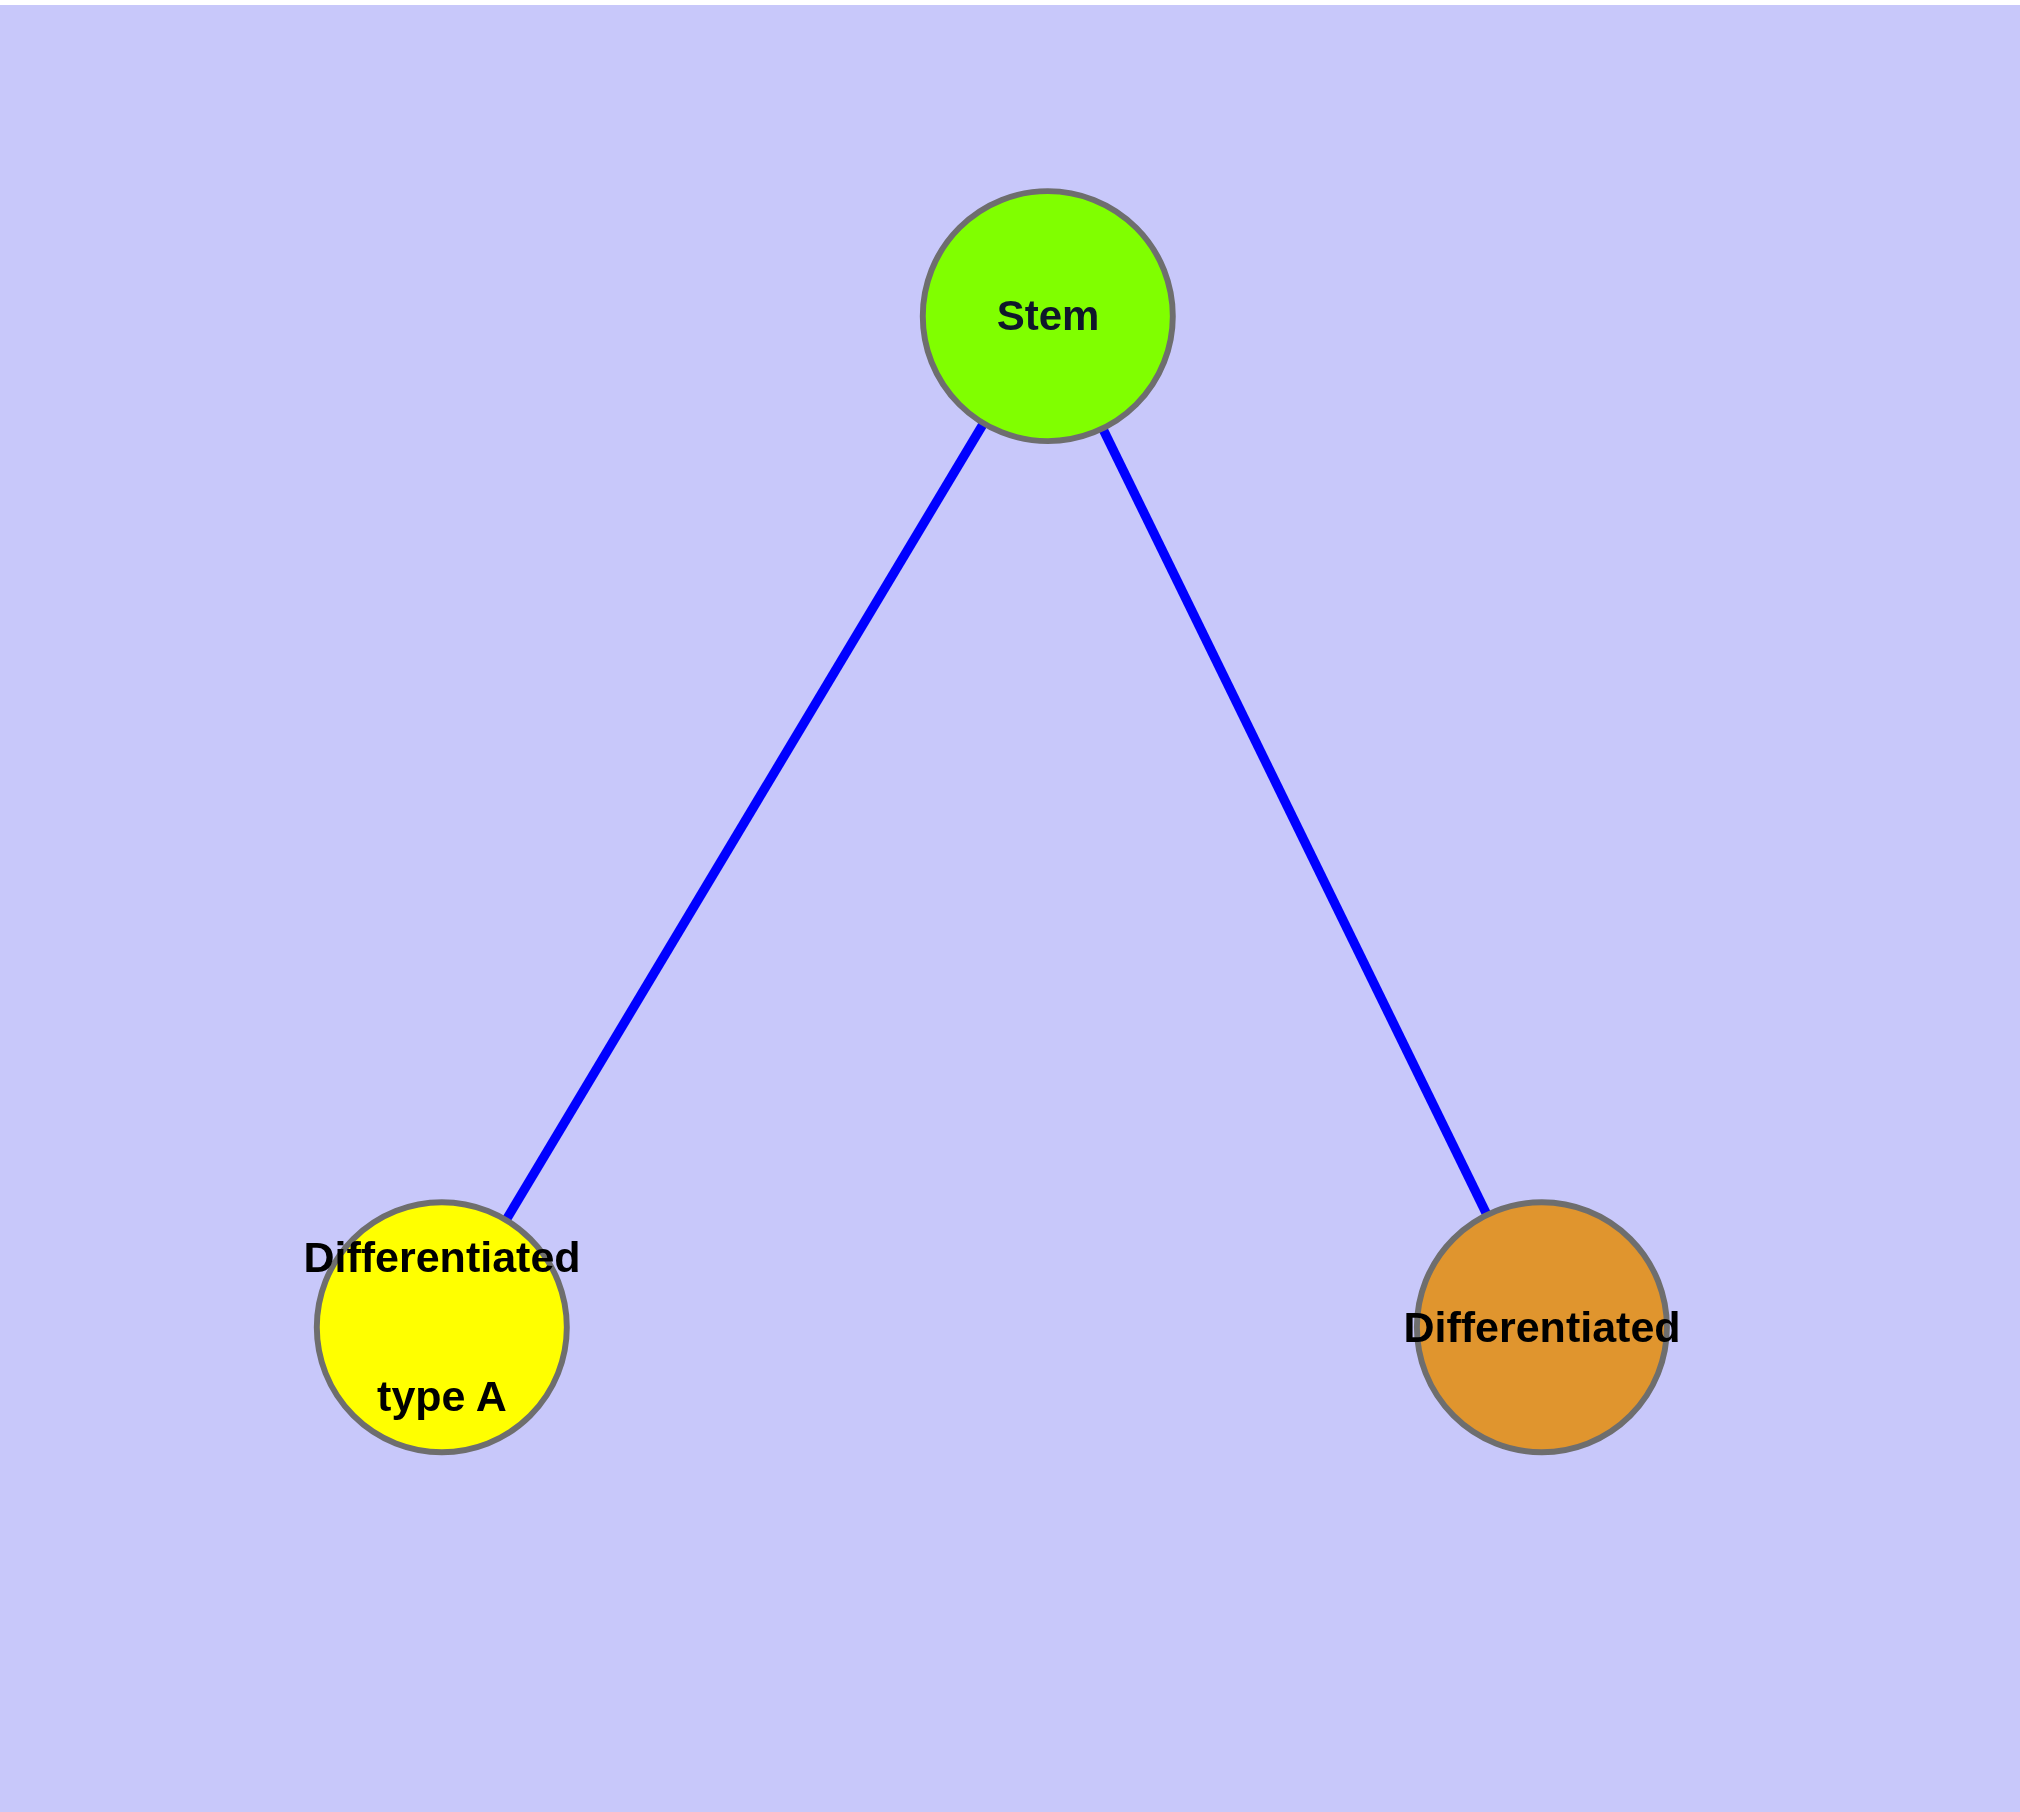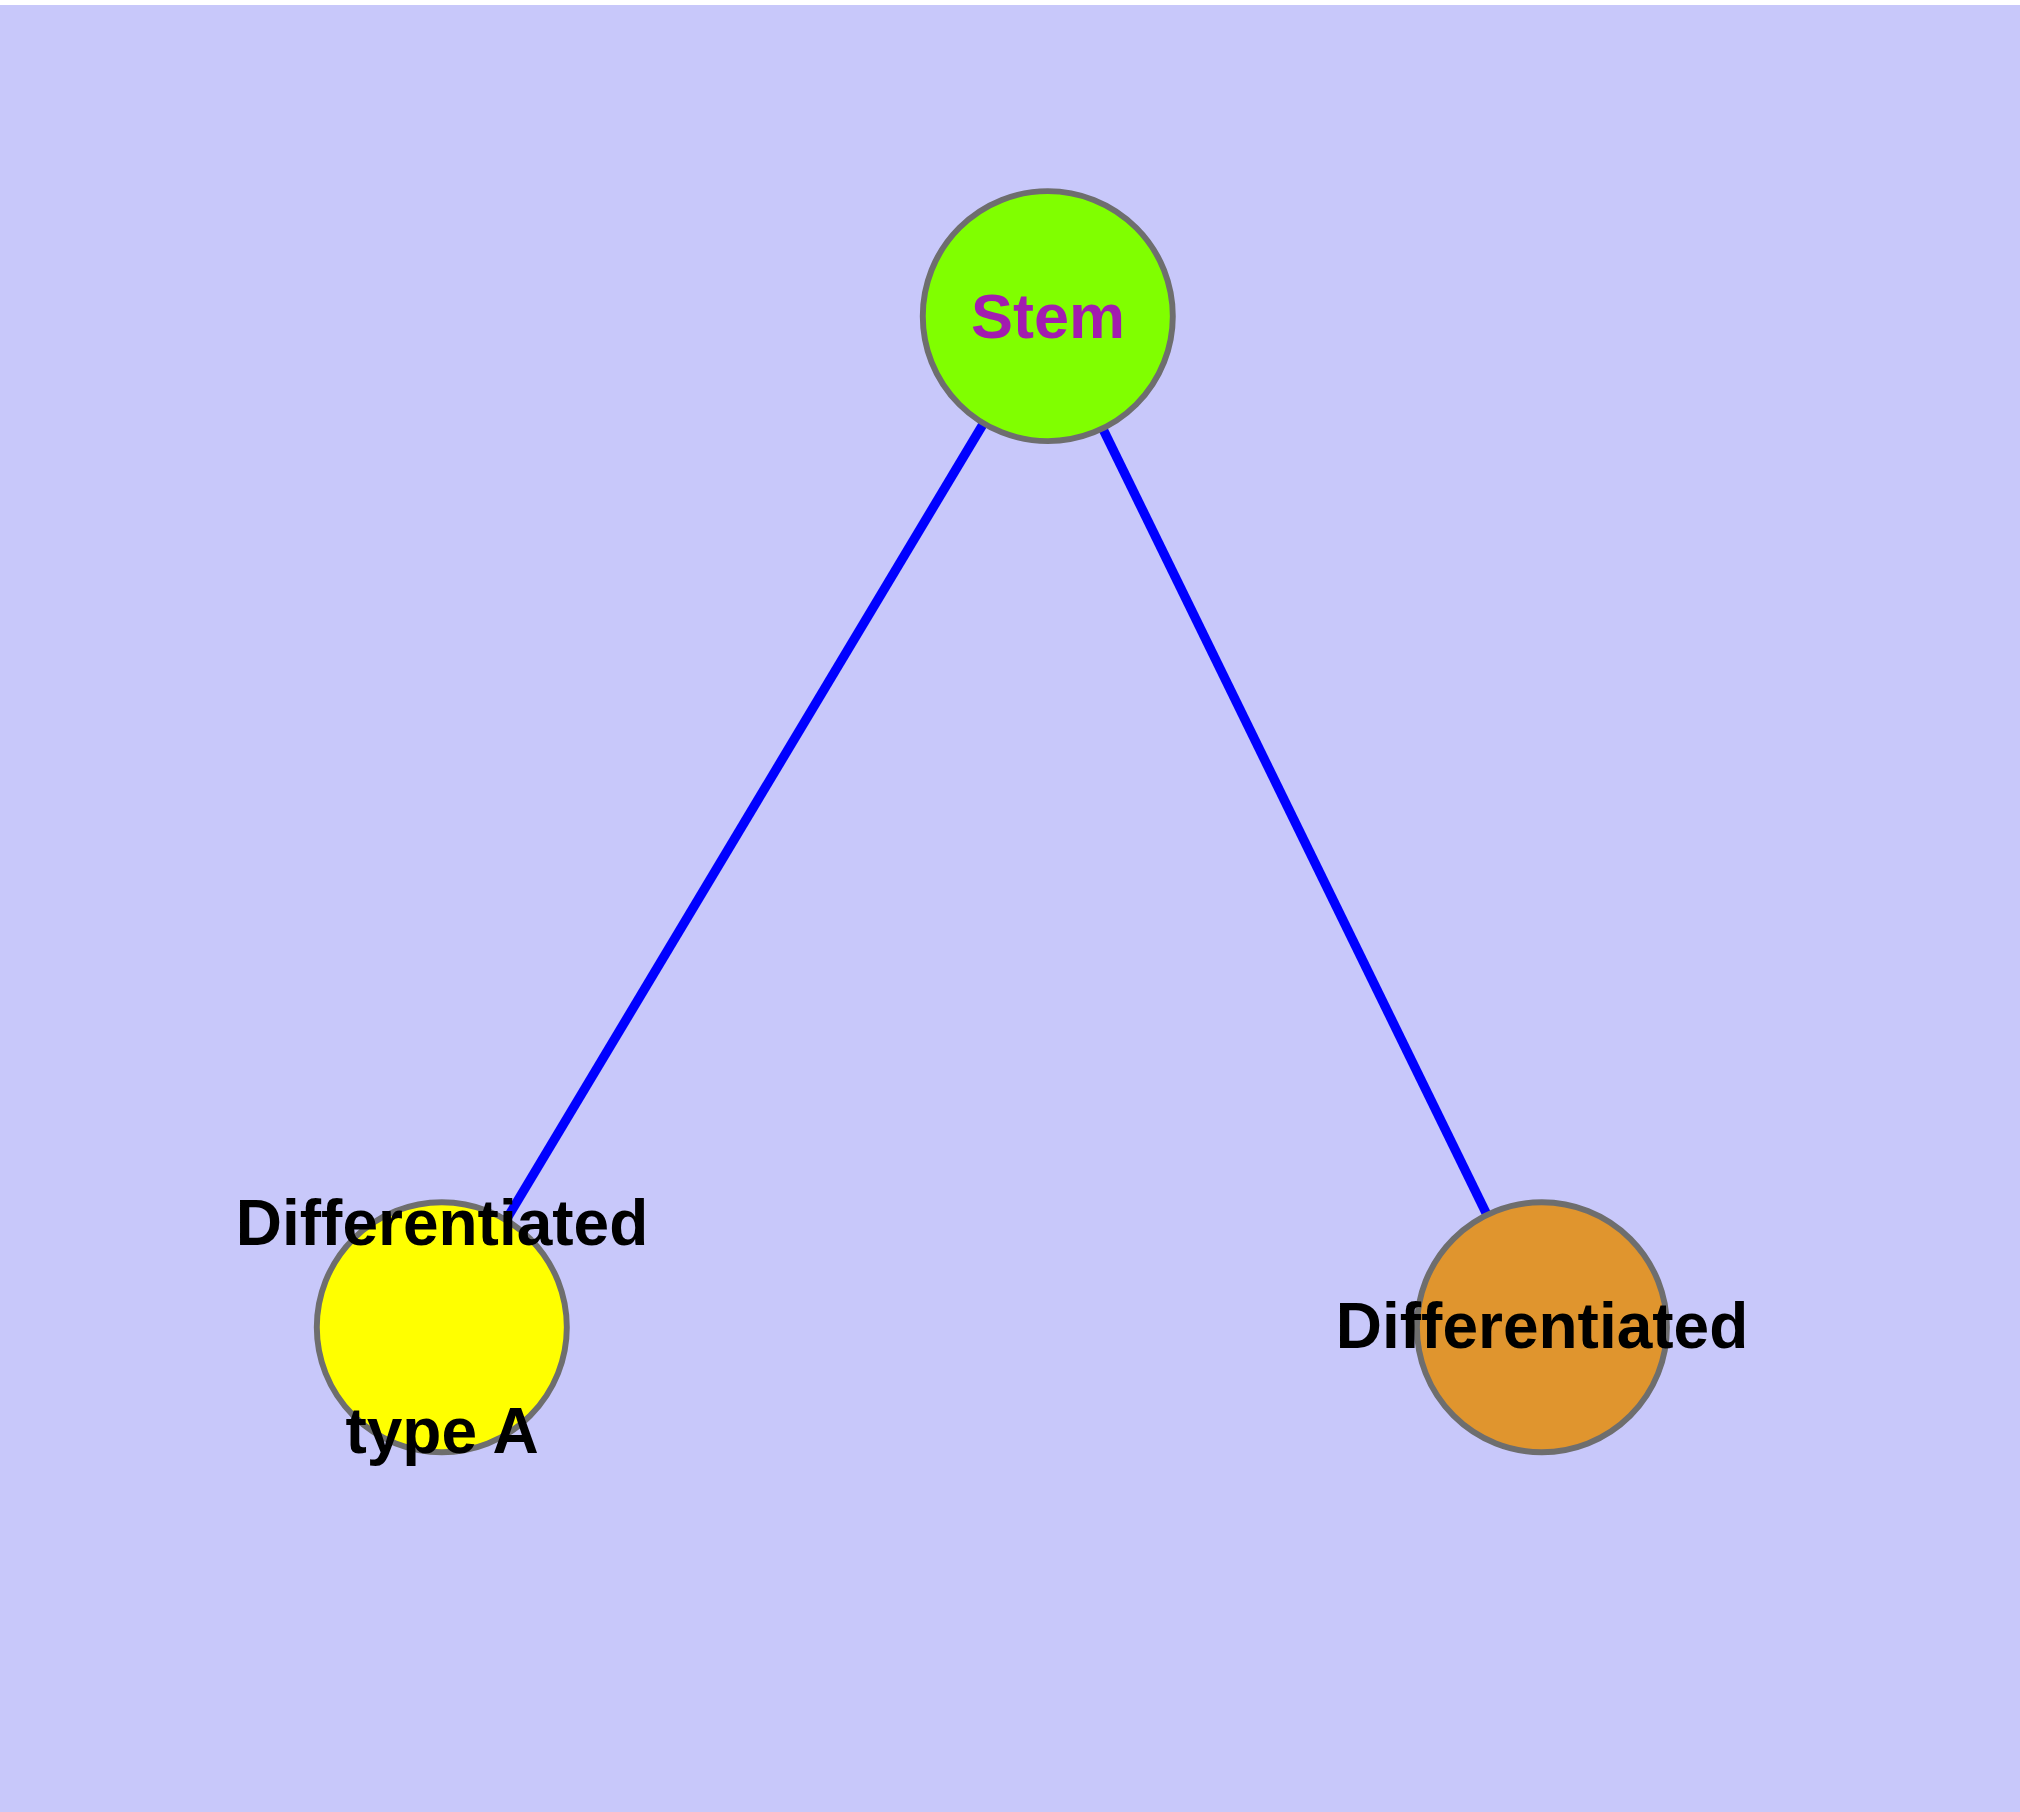--- a/index.html
+++ b/index.html
@@ -38,21 +38,21 @@
     font-weight: bold;
     line-height: 1.08;
     white-space: pre;
     pointer-events: none;
     transform: translate(-50%, -50%);
   }
   .node-label.single {
     font-size: 63px;
   }
   .node-label.double {
-    font-size: 64px;
+    font-size: 43px;
   }
 </style>
 </head>
 <body>
 
 <div id="canvas">
 
   <div id="plot-background" style="background: rgb(200, 200, 250);"></div>
 
   <svg id="graph-svg" viewBox="0 0 2384 2138" xmlns="http://www.w3.org/2000/svg">
@@ -62,21 +62,21 @@
       <line x1="1236" y1="373" x2="1819" y2="1566" stroke="#0000ff" stroke-width="11" stroke-linecap="butt"></line>
     </g>
 
     <g>
       <circle cx="1236" cy="373" r="147.5" fill="#80ff00" stroke="#6e6e6e" stroke-width="7"></circle>
       <circle cx="521" cy="1566" r="147.5" fill="#ffff00" stroke="#6e6e6e" stroke-width="7"></circle>
       <circle cx="1819" cy="1566" r="147.5" fill="#e0952e" stroke="#6e6e6e" stroke-width="7"></circle>
     </g>
   </svg>
 
-  <div class="node-label single" style="left: 1048px; top: 316px; font-size: 63px; color: #a21caf;">Stem</div>
+  <div class="node-label single" style="left: 1048px; top: 316px; font-size: 42px; color: #0f172a;">Stem</div>
 
   <div class="node-label double" style="left:442px; top:1327px;">
     <div>Differentiated</div>
     <div>type A</div>
   </div>
 
   <div class="node-label double" style="left:1542px; top:1327px;">
     <div>Differentiated</div>
   </div>
 

